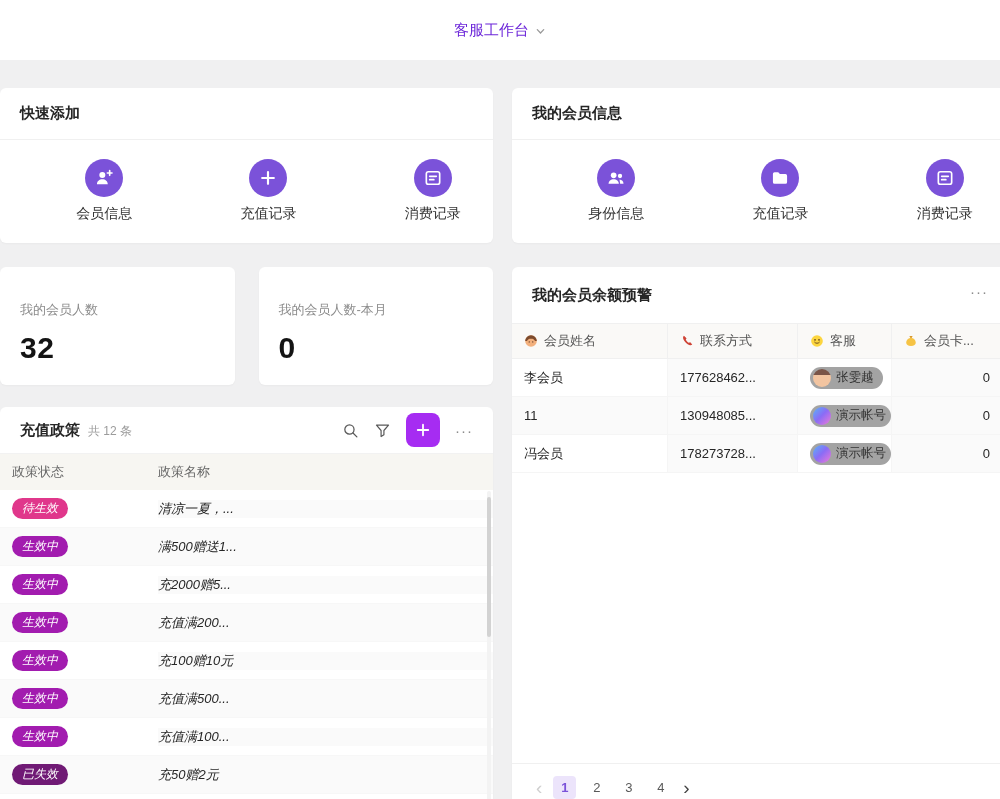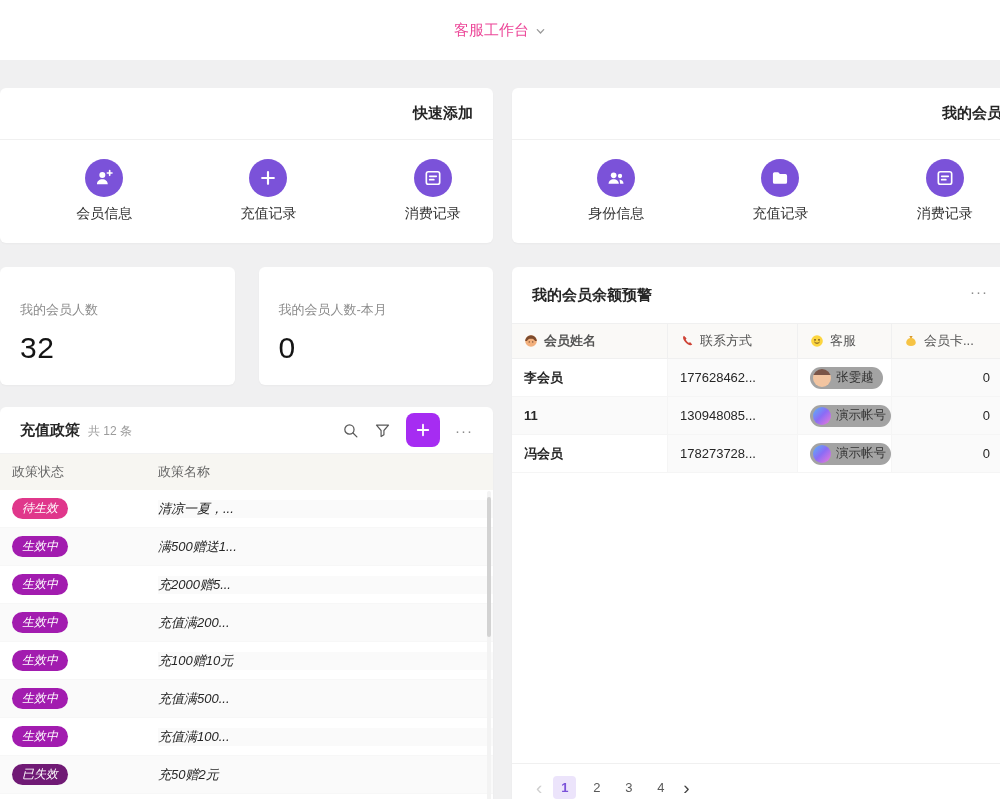--- a/index.html
+++ b/index.html
@@ -1,43 +1,43 @@
 <!DOCTYPE html>
 <html><head>
 <meta charset="utf-8">
 <style>
   html,body{margin:0;padding:0;width:1000px;height:799px;overflow:hidden;
     background:#f0f0f1;font-family:"Liberation Sans","DejaVu Sans",sans-serif;}
   #app{position:relative;width:1000px;height:799px;overflow:hidden;}
 
   
   .topbar{height:60px;background:#fff;display:flex;align-items:center;justify-content:center;gap:6px;}
-  .topbar-title{font-size:15px;color:#ec4899;text-align:center;}
+  .topbar-title{font-size:15px;color:#6d28d9;text-align:center;}
   .topbar .chev{display:inline-flex;margin-top:2px;}
 
   
   .main{display:flex;gap:19px;padding-top:28px;}
   .col-left{width:493px;flex:none;display:flex;flex-direction:column;}
   .col-right{width:540px;flex:none;display:flex;flex-direction:column;}
   .card{background:#fff;border-radius:6px;box-shadow:0 1px 2px rgba(0,0,0,.03);box-sizing:border-box;}
 
   
   .quick-card{height:155px;overflow:hidden;}
-  .card-head{height:52px;display:flex;align-items:center;padding:4px 20px;border-bottom:1px solid #f0f0f0;box-sizing:border-box;justify-content:flex-end;}
+  .card-head{height:52px;display:flex;align-items:center;padding:4px 20px;border-bottom:1px solid #f0f0f0;box-sizing:border-box;}
   .card-title{font-size:15px;font-weight:700;color:#262626;}
   .actions-row{display:flex;width:493px;height:101px;align-items:center;}
   .action{flex:1;display:flex;flex-direction:column;align-items:center;gap:8px;cursor:pointer;padding-left:44px;}
   .action-circle{width:38px;height:38px;border-radius:50%;background:#7b52d9;display:flex;align-items:center;justify-content:center;}
   .action-label{font-size:14px;color:#333;}
 
   
   .stats-row{display:flex;gap:24px;margin-top:24px;}
   .stat-card{flex:1;height:118px;padding:34px 20px;}
   .stat-label{font-size:13px;color:#8c8c8c;}
-  .stat-value{font-size:30px;font-weight:400;color:#141414;margin-top:12px;letter-spacing:.5px;}
+  .stat-value{font-size:30px;font-weight:700;color:#141414;margin-top:12px;letter-spacing:.5px;}
 
   
   .policy-card{margin-top:22px;height:404px;position:relative;overflow:hidden;}
   .policy-head{height:47px;display:flex;align-items:center;padding:0 20px;border-bottom:1px solid #f2f2f2;box-sizing:border-box;}
   .policy-count{font-size:12px;color:#9b9b9b;margin-left:8px;margin-top:2px;}
   .head-tools{margin-left:auto;display:flex;align-items:center;gap:15px;}
   .tool-btn{display:flex;align-items:center;justify-content:center;cursor:pointer;}
   .add-btn{width:34px;height:34px;border-radius:8px;background:#a62cf2;display:flex;align-items:center;justify-content:center;cursor:pointer;}
   .more-dots{color:#8c8c8c;font-size:15px;letter-spacing:1px;cursor:pointer;line-height:1;}
 
@@ -55,21 +55,21 @@
 
   
   .member-card{height:155px;overflow:hidden;}
 
   
   .balance-card{margin-top:24px;height:543px;position:relative;overflow:hidden;}
   .balance-head{height:56px;display:flex;align-items:center;padding:0 20px;box-sizing:border-box;position:relative;}
   .balance-more{position:absolute;left:458px;top:16px;color:#8c8c8c;font-size:15px;letter-spacing:1px;cursor:pointer;}
   .btable-head{display:flex;height:36px;background:#faf9f7;border-top:1px solid #f0f0f0;border-bottom:1px solid #f0f0f0;align-items:center;font-size:13px;color:#555;box-sizing:border-box;}
   .bcell{display:flex;align-items:center;height:100%;padding-left:12px;box-sizing:border-box;gap:6px;}
-  .bc1{width:156px;flex:none;border-right:1px solid #f0f0f0;font-weight:bold;}
+  .bc1{width:156px;flex:none;border-right:1px solid #f0f0f0;}
   .bc2{width:130px;flex:none;border-right:1px solid #f0f0f0;}
   .bc3{width:94px;flex:none;border-right:1px solid #f0f0f0;}
   .bc4{width:113px;flex:none;justify-content:flex-end;padding-right:14px;border-right:1px solid #f0f0f0;}
   .btable-body .brow{display:flex;height:37px;align-items:center;font-size:13px;color:#262626;border-bottom:1px solid #f5f5f5;cursor:pointer;}
   .btable-body div:nth-of-type(even){background:#fafafa;}
   .brow .bc1,.brow .bc2,.brow .bc3,.brow .bc4{border-right:1px solid #f5f5f5;}
   .agent-pill{display:inline-flex;align-items:center;gap:5px;background:#a3a3a3;border-radius:12px;padding:2px 9px 2px 3px;font-size:12.5px;color:#333;max-width:86px;white-space:nowrap;overflow:hidden;}
   .avatar{width:18px;height:18px;border-radius:50%;flex:none;}
   .avatar.photo{background:linear-gradient(180deg,#7a5548 32%,#f2c4a0 32%);}
   .avatar.logo{background:linear-gradient(135deg,#58b6f7,#8a6cf6 48%,#ef7ad8);}

